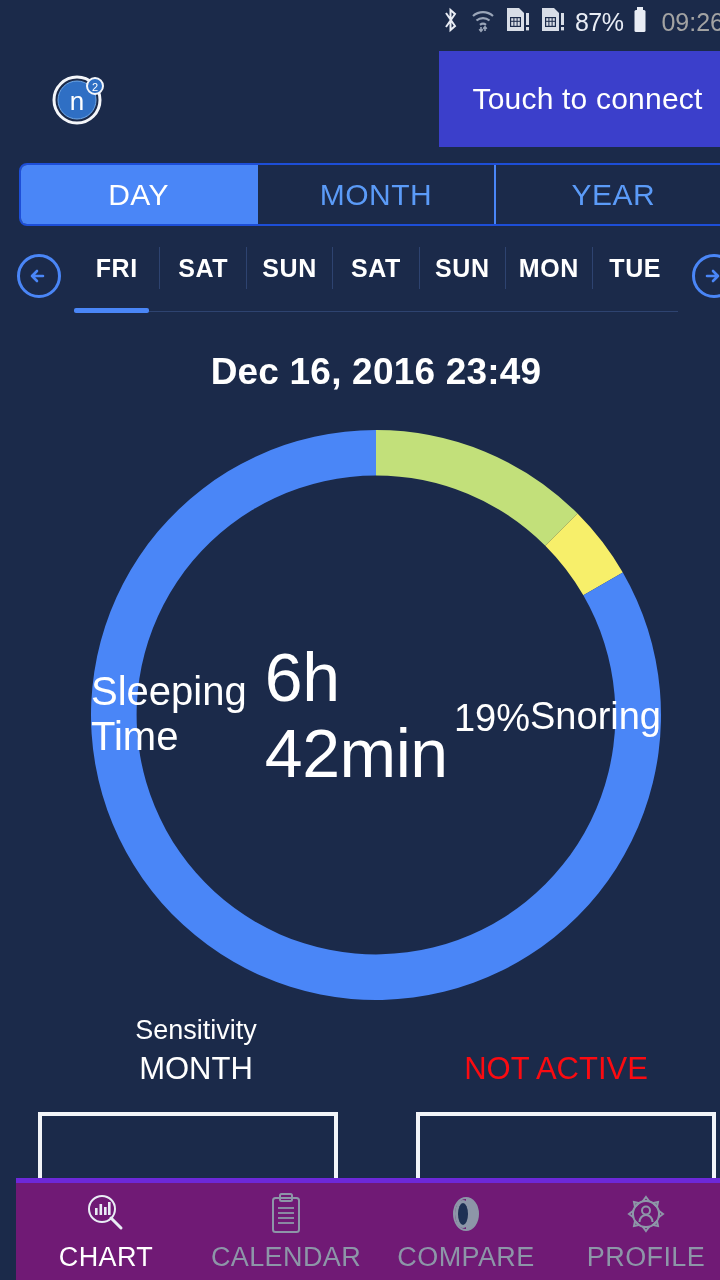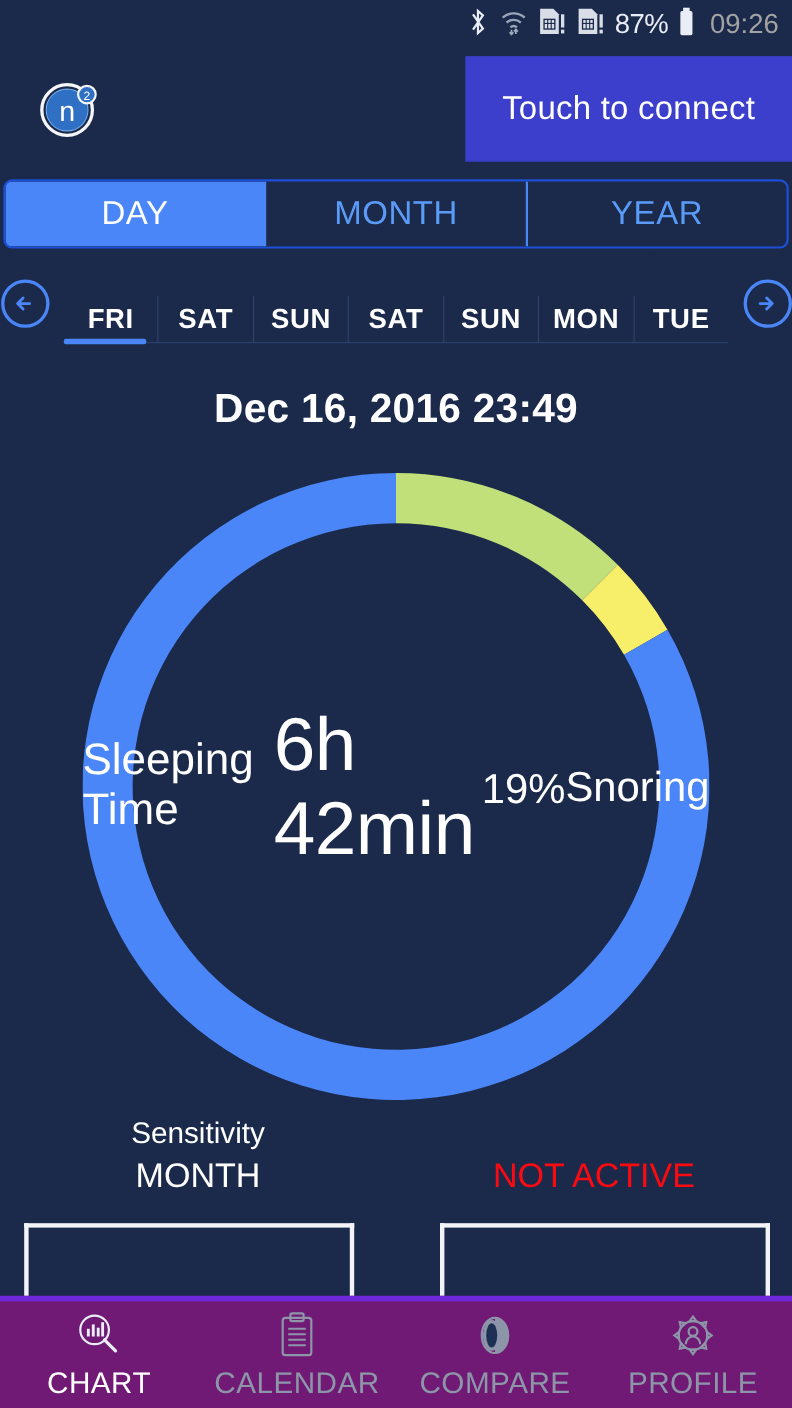--- a/index.html
+++ b/index.html
@@ -2,21 +2,21 @@
 <html><head>
 <meta charset="utf-8">
 <style>
   * { margin:0; padding:0; box-sizing:border-box; }
   html, body {
     width:720px; height:1280px;
     background:#1b2a4a;
     font-family:"Liberation Sans", sans-serif;
     overflow:hidden;
   }
-  #app { position:relative; width:592px; height:1280px; background:#1b2a4a; }
+  #app { position:relative; width:592px; height:1280px; background:#1b2a4a;margin-left:16px; }
 
   
   .statusbar{
     position:absolute; top:0; left:0; width:720px; height:44px;
     display:flex; align-items:center; justify-content:flex-end;
     padding-right:12px; gap:9px;
     background:#1b2a4a; color:#e8ecf4;
   }
   .statusbar .sicon{ display:block; }
   .sb-battpct{ font-size:25px; letter-spacing:-0.5px; color:#e9edf5; }
@@ -56,21 +56,21 @@
   }
   .arrow{
     position:absolute; top:7px; width:44px; height:44px;
     border:3px solid #4a86f7; border-radius:50%;
     display:flex; align-items:center; justify-content:center;
   }
   .arrow.left{ left:1px; }
   .arrow.right{ left:676px; }
   .days{
     position:absolute; left:58px; top:0; width:604px; height:64px;
-    display:flex; align-items:flex-end;
+    display:flex; align-items:flex-start;
   }
   .day{
     flex:1; text-align:center; font-size:25px; font-weight:bold;
     color:#ffffff; letter-spacing:0.6px;
     border-left:1px solid #2e4370; height:42px;
     display:flex; align-items:center; justify-content:center;
     position:relative;
   }
   .day:first-child{ border-left:none; }
   .daystrip .baseline{

